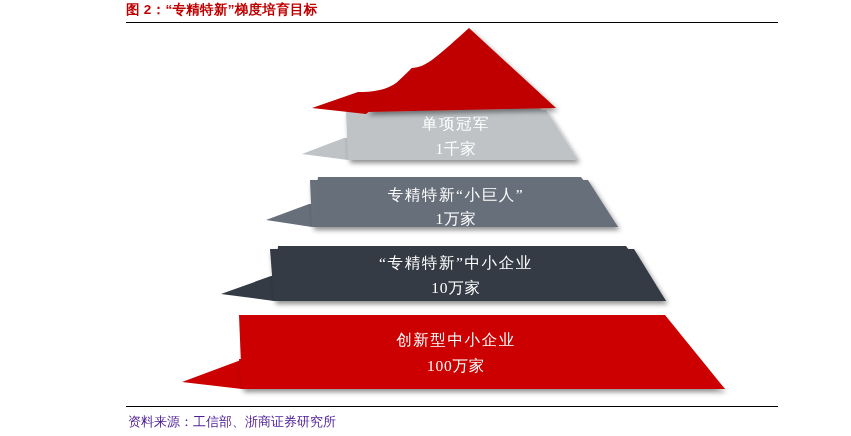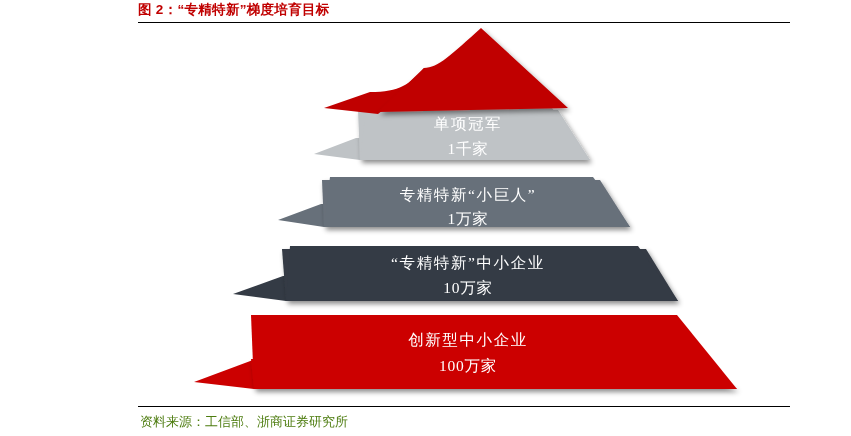--- a/index.html
+++ b/index.html
@@ -15,21 +15,20 @@
     overflow: hidden;
   }
 
   #figure-root {
     position: absolute;
     left: 0;
     top: 0;
     width: 806px;
     height: 436px;
     background: #ffffff;
-    margin-left: 12px;
   }
 
   
   .fig-title {
     position: absolute;
     left: 126px;
     top: 1px;
     font-family: "Liberation Sans", sans-serif;
     font-size: 13.5px;
     font-weight: bold;
@@ -50,21 +49,21 @@
   .rule-top    { top: 22px; }
   .rule-bottom { top: 406px; }
 
   
   .fig-source {
     position: absolute;
     left: 128px;
     top: 413px;
     font-family: "Liberation Serif", serif;
     font-size: 13px;
-    color: #4d7c0f;
+    color: #4c1d95;
     white-space: nowrap;
     line-height: 18px;
   }
 
   
   #pyramid-stage {
     position: absolute;
     left: 126px;
     top: 24px;
     width: 652px;

